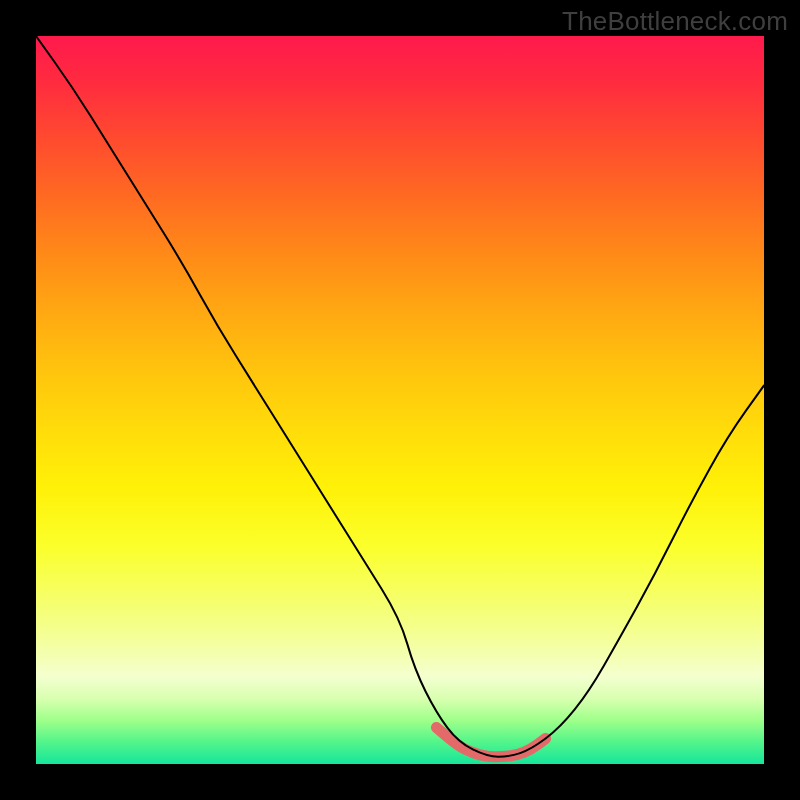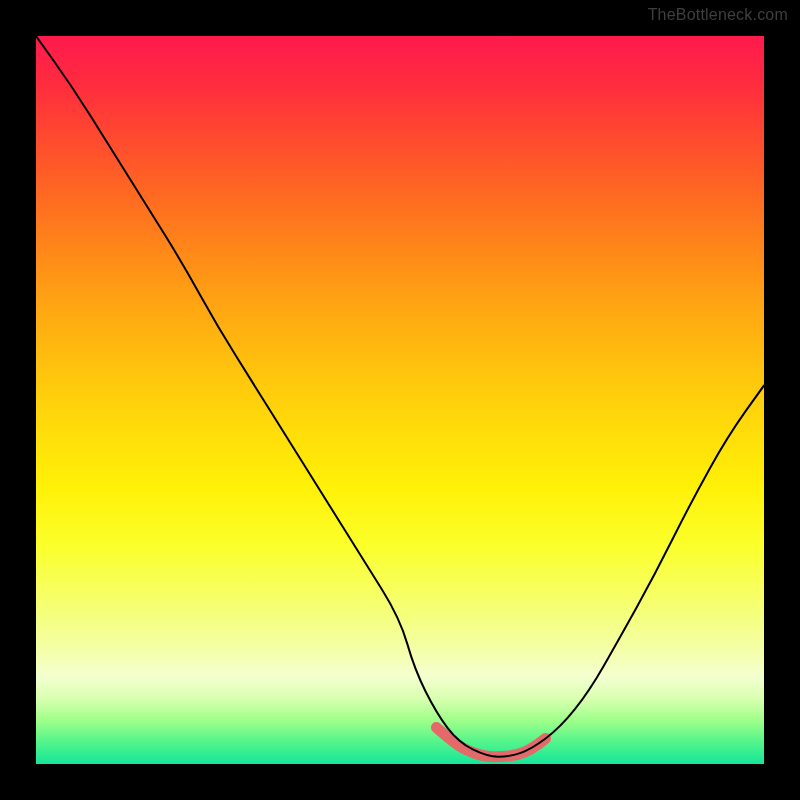--- a/index.html
+++ b/index.html
@@ -15,21 +15,21 @@
     position: relative;
     width: 800px;
     height: 800px;
     background: #000;
   }
   .watermark {
     position: absolute;
     top: 6px;
     right: 12px;
     color: #3f3f3f;
-    font-size: 16px;
+    font-size: 26px;
     font-weight: 500;
     letter-spacing: 0.2px;
     z-index: 5;
     user-select: none;
   }
   .gradient-area {
     position: absolute;
     left: 36px;
     top: 36px;
     width: 728px;

